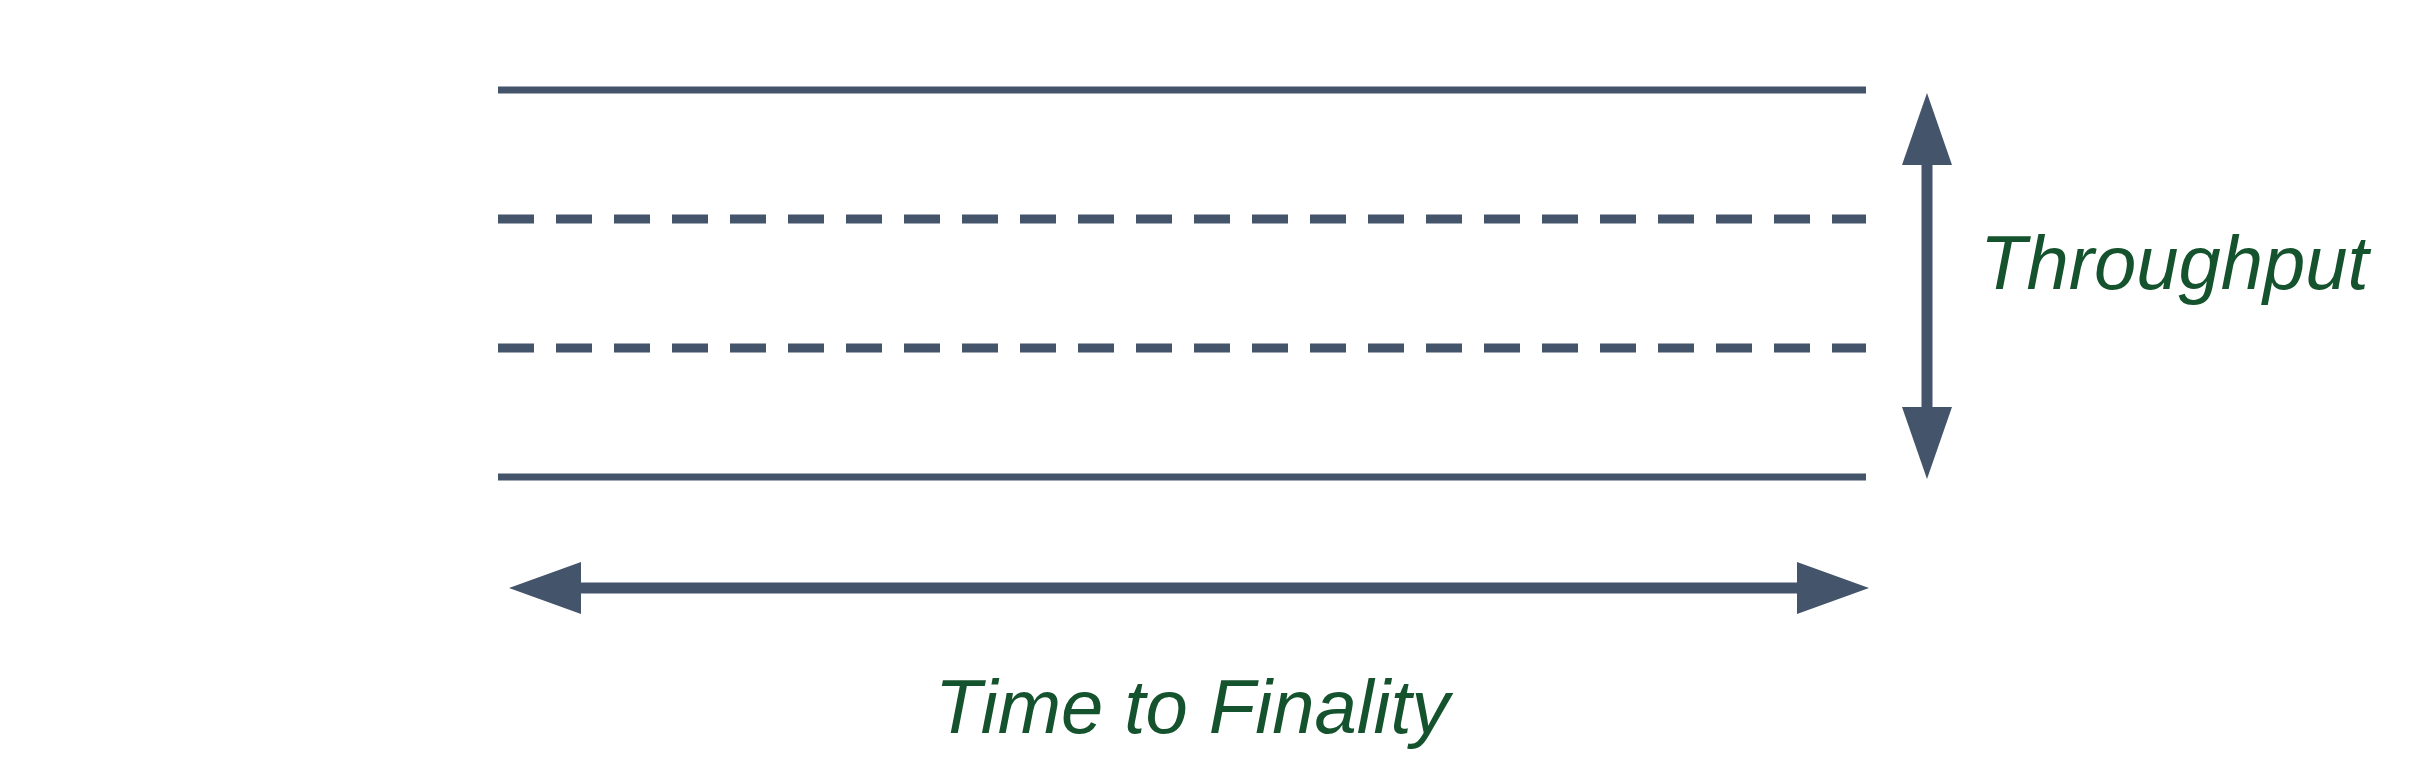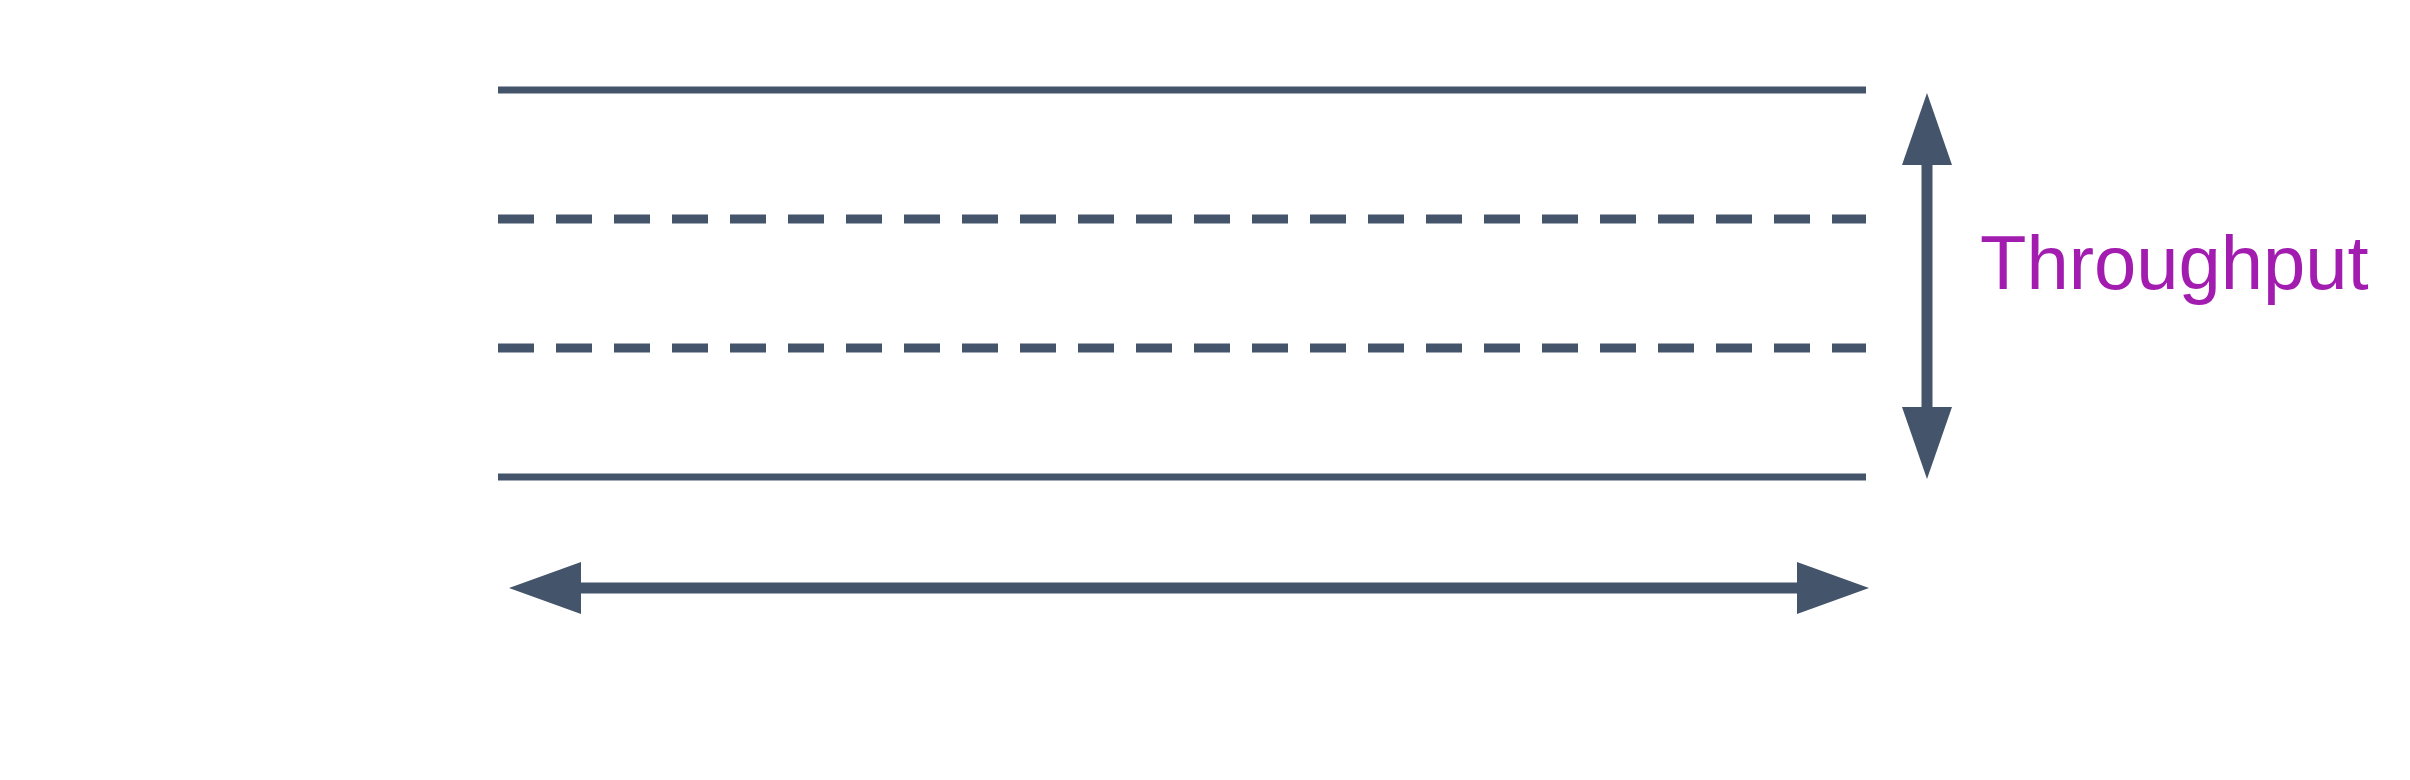--- a/index.html
+++ b/index.html
@@ -20,25 +20,26 @@
   #diagram-svg {
     position: absolute;
     left: 0;
     top: 0;
     width: 2410px;
     height: 780px;
     display: block;
   }
   .road-label {
     position: absolute;
-    color: #a21caf;
+    color: #14532d;
     font-family: "Liberation Sans", sans-serif;
     font-weight: 400;
     white-space: nowrap;
     line-height: 1;
+    font-style: italic;
   }
   #throughput-label {
     left: 1980px;
     top: 225px;
     font-size: 76px;
   }
   #time-to-finality-label {
     left: 935px;
     top: 669px;
     font-size: 76px;
@@ -67,14 +68,15 @@
     <g>
       <line x1="570" y1="588" x2="1808" y2="588" stroke="#44546A" stroke-width="11"></line>
       <polygon points="509,588 581,562 581,614" fill="#44546A"></polygon>
       <polygon points="1869,588 1797,562 1797,614" fill="#44546A"></polygon>
     </g>
 
   </svg>
 
   <div class="road-label" id="throughput-label">Throughput</div>
 
+  <div class="road-label" id="time-to-finality-label">Time to Finality</div>
 
 </div>
 
 </body></html>

